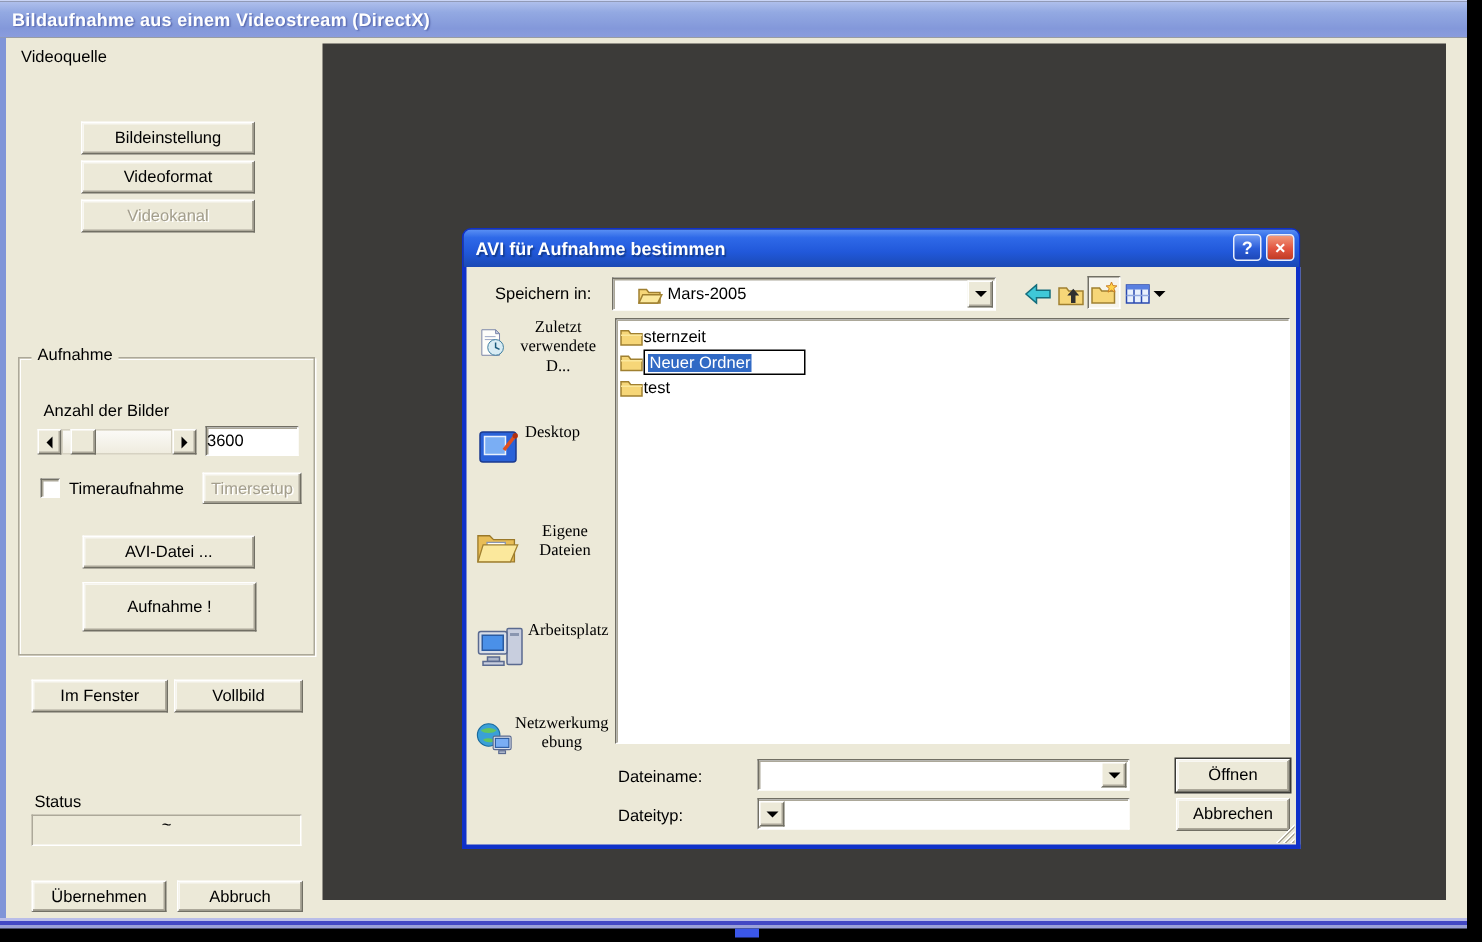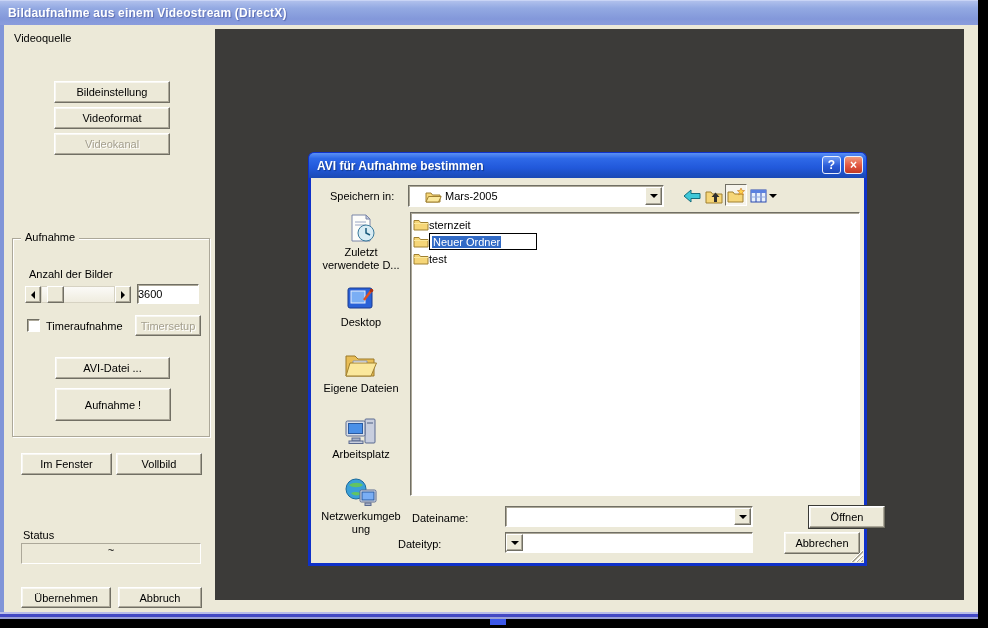--- a/index.html
+++ b/index.html
@@ -22,21 +22,21 @@
                background:linear-gradient(180deg,#b9bde8 0,#b9bde8 2px,#4348c4 2px,#4348c4 5px,#9aa0d8 5px); }
   .taskbar-peek { position:absolute; left:490px; top:619px; width:16px; height:6px; background:#3b57e8; }
 
   .video-area { position:absolute; left:211px; top:4px; width:749px; height:571px; background:#3c3b39; }
 
   
   .btn { position:absolute; background:#ece9d8; font:inherit; color:#000; text-align:center;
          border:1px solid; border-color:#ffffff #716f64 #716f64 #ffffff;
          box-shadow:inset -1px -1px 0 #aca899, inset 1px 1px 0 #f8f7f2; cursor:default; }
   .btn.disabled { color:#a39e8d; text-shadow:1px 1px 0 #fff; }
-  .btn.default { outline:1px solid #3a3a36;margin-left:25px; }
+  .btn.default { outline:1px solid #3a3a36; }
   .sunken { background:#fff; border:1px solid; border-color:#716f64 #ffffff #ffffff #716f64;
             box-shadow:inset 1px 1px 0 #aca899; }
   .label { position:absolute; white-space:nowrap; }
   .combo { position:absolute; display:flex; align-items:center; }
   .combo .field { flex:1 1 auto; height:100%; display:flex; align-items:center; gap:3px; padding:0 4px; overflow:hidden; white-space:nowrap; }
   .combo-btn { width:17px; height:calc(100% - 2px); margin-right:1px; background:#ece9d8;
                border:1px solid; border-color:#ffffff #716f64 #716f64 #ffffff;
                box-shadow:inset -1px -1px 0 #aca899; display:flex; align-items:center; justify-content:center; }
   .tri-down { width:0; height:0; border-left:4px solid transparent; border-right:4px solid transparent; border-top:4px solid #000; }
   .tri-left { width:0; height:0; border-top:4px solid transparent; border-bottom:4px solid transparent; border-right:4px solid #000; }
@@ -69,21 +69,21 @@
   .cap-btn { position:absolute; top:4px; width:19px; height:18px; border-radius:3px;
              border:1px solid #e8eefc; color:#fff; font-weight:bold; font-size:12px;
              display:flex; align-items:center; justify-content:center; }
   .cap-help { background:linear-gradient(180deg,#6f9bf5,#2a5cd8 55%,#1e48b8); }
   .cap-close { background:linear-gradient(180deg,#f09a7c,#e25540 55%,#c03a24); }
 
   .tool-btn { position:absolute; width:22px; height:22px; display:flex; align-items:center; justify-content:center; }
   .tool-btn.pressed { background:#f6f4ec; border:1px solid; border-color:#716f64 #ffffff #ffffff #716f64; }
 
   .places { position:absolute; left:5px; top:0; width:90px; }
-  .place { position:absolute; left:0; width:90px; display:flex; flex-direction:column; align-items:center; }
+  .place { position:absolute; left:0; width:90px; display:flex; flex-direction:row; align-items:flex-start;font-family:Liberation Serif, serif; }
   .place .plabel { text-align:center; line-height:13px; }
   .place.breakall .plabel { word-break:break-all; width:84px; }
 
   .listbox { position:absolute; left:99px; top:34px; width:450px; height:284px; background:#fff;
              border:1px solid; border-color:#716f64 #ffffff #ffffff #716f64; box-shadow:inset 1px 1px 0 #aca899;
              padding:3px 2px; }
   .lrow { display:flex; align-items:center; height:17px; gap:0; }
   .editbox { display:inline-flex; align-items:center; height:17px; border:1px solid #000; background:#fff; padding:0 2px; min-width:108px; }
   .sel { background:#316ac5; color:#fff; padding:0 1px; }
 
@@ -279,21 +279,21 @@
 
       <div class="label" style="left:101px; top:334px;">Dateiname:</div>
       <div class="combo sunken" style="left:194px; top:328px; width:248px; height:21px;">
         <div class="field"></div>
         <div class="combo-btn">
             <span class="tri-down"></span>
           </div>
       </div>
       <button class="btn default" style="left:473px; top:328px; width:76px; height:22px;">Öffnen</button>
 
-      <div class="label" style="left:87px; top:360px;">Dateityp:</div>
+      <div class="label" style="left:101px; top:360px;">Dateityp:</div>
       <div class="combo sunken" style="left:194px; top:354px; width:248px; height:21px;">
         <div class="combo-btn">
             <span class="tri-down"></span>
           </div>
       </div>
       <button class="btn" style="left:473px; top:354px; width:76px; height:22px;">Abbrechen</button>
 
       <div class="grip"></div>
     </div>
   </div>

